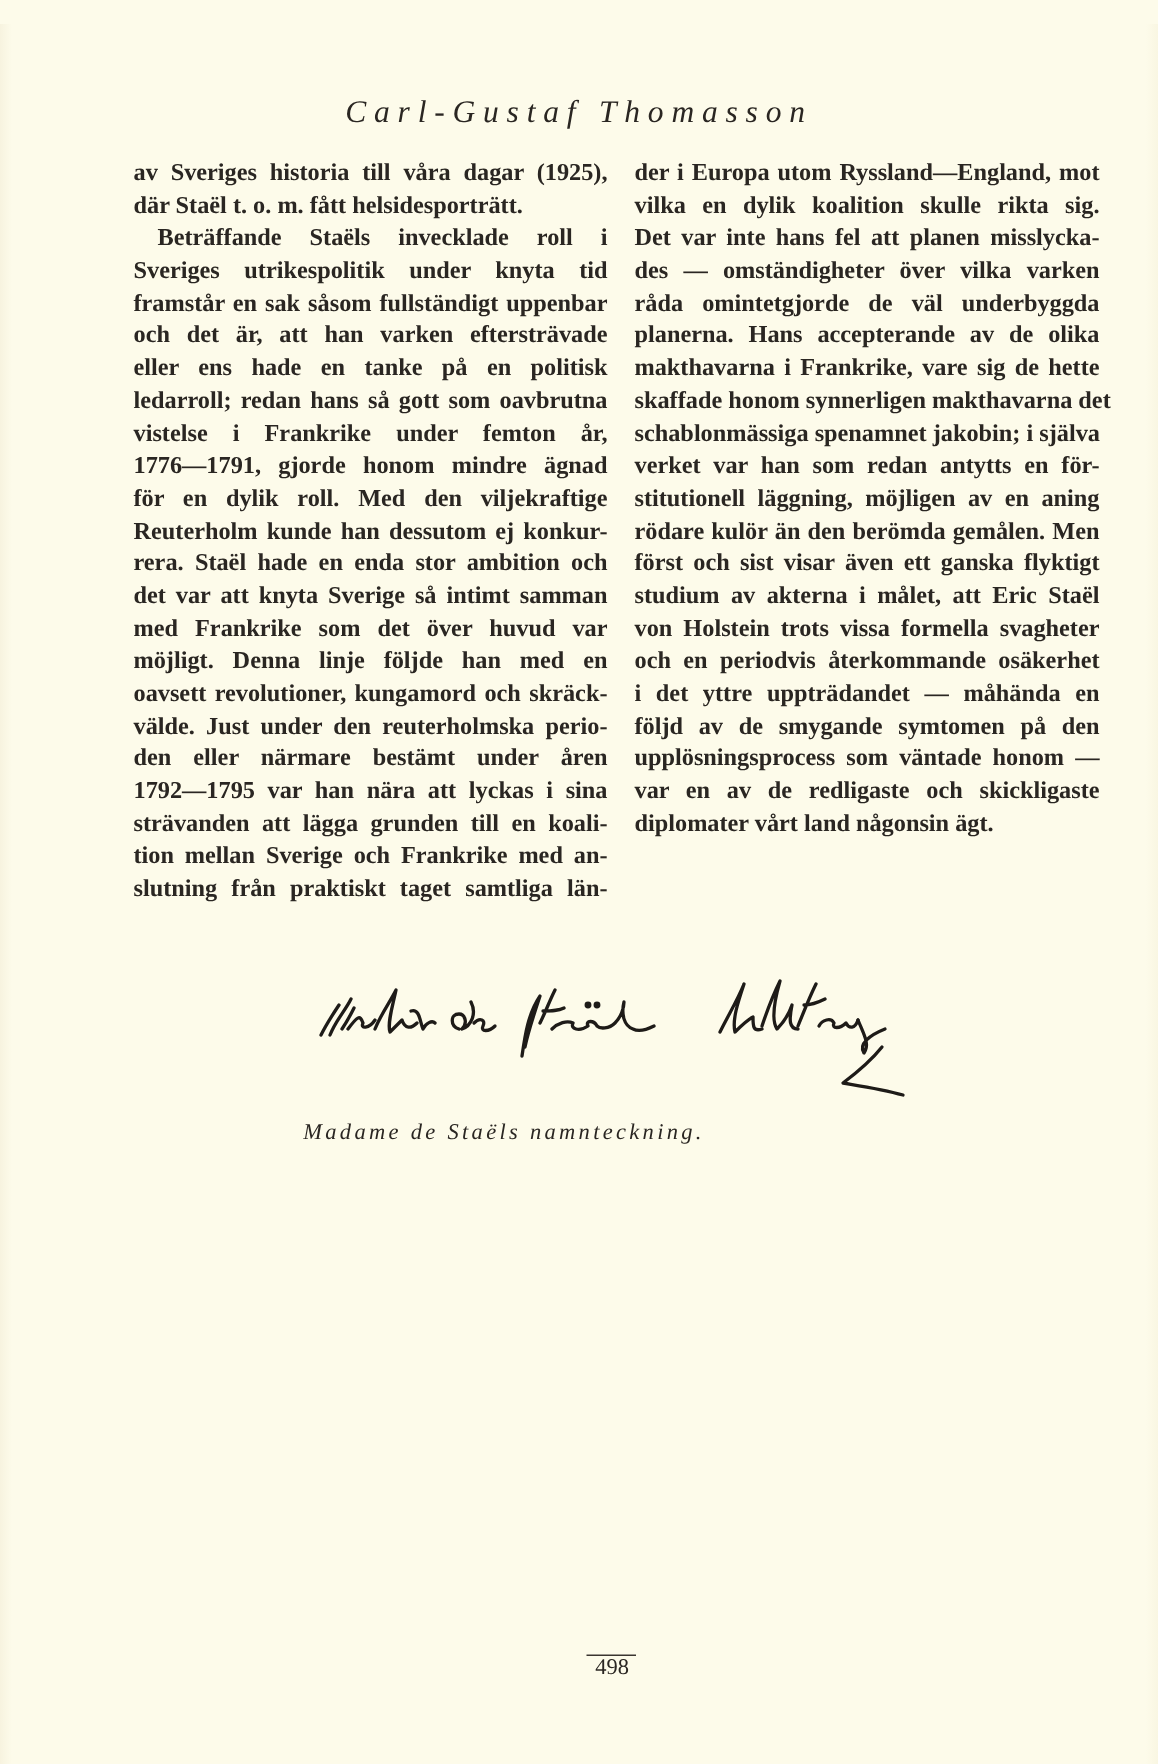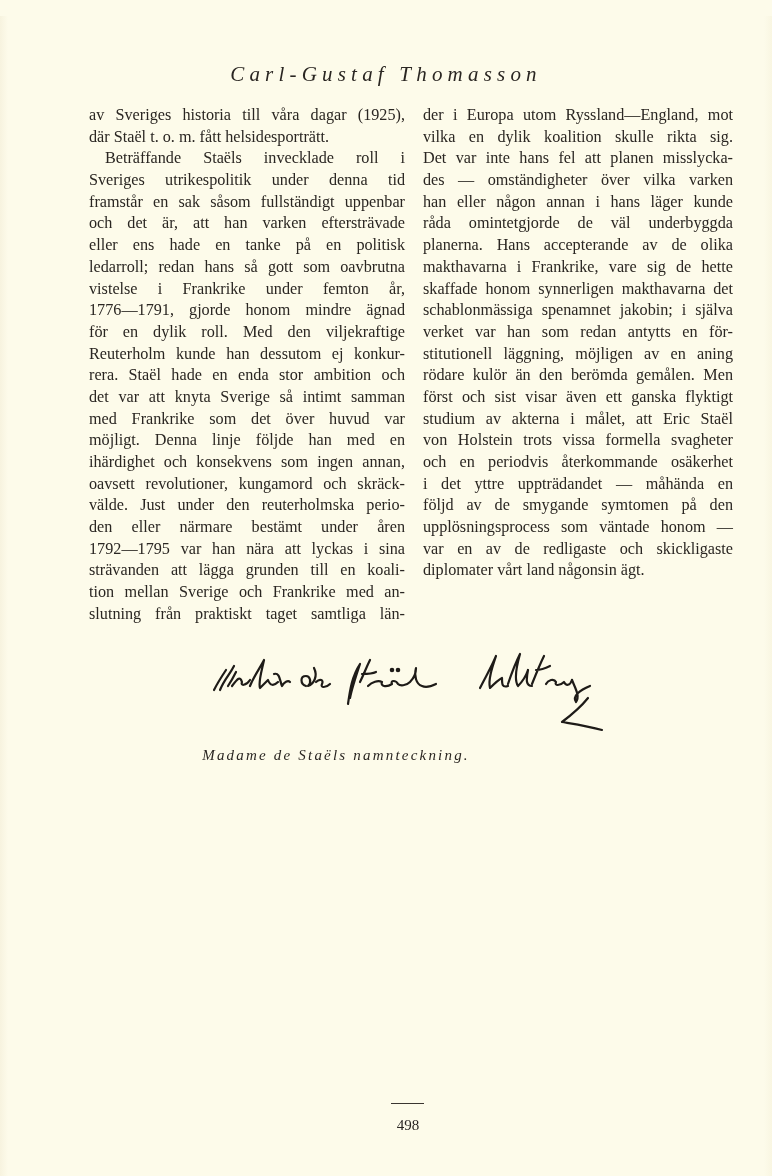--- a/index.html
+++ b/index.html
@@ -41,20 +41,21 @@
       text-align: justify;
     }
     .col-left { left: 89px; }
     .col-right { left: 423px; width: 310px; }
     .line {
       display: block;
       text-align: justify;
       text-align-last: justify;
       white-space: nowrap;
       height: 21.7px;
+      font-weight: bold;
     }
     .line.last {
       text-align-last: left;
     }
     .line.indent {
       padding-left: 16px;
     }
     .signature {
       position: absolute;
       left: 210px;
@@ -82,63 +83,60 @@
       background: #3a3530;
     }
     .folio {
       position: absolute;
       top: 1088px;
       left: 380px;
       width: 56px;
       text-align: center;
       font-size: 15px;
       color: #2a2622;
-      margin-top: 13px;
     }
   </style>
 </head>
 <body>
 
 <div class="page">
 
   <div class="running-head">Carl-Gustaf Thomasson</div>
 
   <div class="col col-left">
     <span class="line">av Sveriges historia till våra dagar (1925),</span>
     <span class="line last">där Staël t. o. m. fått helsidesporträtt.</span>
     <span class="line indent">Beträffande Staëls invecklade roll i</span>
-    <span class="line">Sveriges utrikespolitik under denna tid</span>
+    <span class="line">Sveriges utrikespolitik under knyta tid</span>
     <span class="line">framstår en sak såsom fullständigt uppenbar</span>
     <span class="line">och det är, att han varken eftersträvade</span>
     <span class="line">eller ens hade en tanke på en politisk</span>
     <span class="line">ledarroll; redan hans så gott som oavbrutna</span>
     <span class="line">vistelse i Frankrike under femton år,</span>
     <span class="line">1776—1791, gjorde honom mindre ägnad</span>
     <span class="line">för en dylik roll. Med den viljekraftige</span>
     <span class="line">Reuterholm kunde han dessutom ej konkur-</span>
     <span class="line">rera. Staël hade en enda stor ambition och</span>
     <span class="line">det var att knyta Sverige så intimt samman</span>
     <span class="line">med Frankrike som det över huvud var</span>
     <span class="line">möjligt. Denna linje följde han med en</span>
-    <span class="line">ihärdighet och konsekvens som ingen annan,</span>
     <span class="line">oavsett revolutioner, kungamord och skräck-</span>
     <span class="line">välde. Just under den reuterholmska perio-</span>
     <span class="line">den eller närmare bestämt under åren</span>
     <span class="line">1792—1795 var han nära att lyckas i sina</span>
     <span class="line">strävanden att lägga grunden till en koali-</span>
     <span class="line">tion mellan Sverige och Frankrike med an-</span>
     <span class="line">slutning från praktiskt taget samtliga län-</span>
   </div>
 
   <div class="col col-right">
     <span class="line">der i Europa utom Ryssland—England, mot</span>
     <span class="line">vilka en dylik koalition skulle rikta sig.</span>
     <span class="line">Det var inte hans fel att planen misslycka-</span>
     <span class="line">des — omständigheter över vilka varken</span>
-    <span class="line">han eller någon annan i hans läger kunde</span>
     <span class="line">råda omintetgjorde de väl underbyggda</span>
     <span class="line">planerna. Hans accepterande av de olika</span>
     <span class="line">makthavarna i Frankrike, vare sig de hette</span>
     <span class="line">skaffade honom synnerligen makthavarna det</span>
     <span class="line">schablonmässiga spenamnet jakobin; i själva</span>
     <span class="line">verket var han som redan antytts en för-</span>
     <span class="line">stitutionell läggning, möjligen av en aning</span>
     <span class="line">rödare kulör än den berömda gemålen. Men</span>
     <span class="line">först och sist visar även ett ganska flyktigt</span>
     <span class="line">studium av akterna i målet, att Eric Staël</span>

